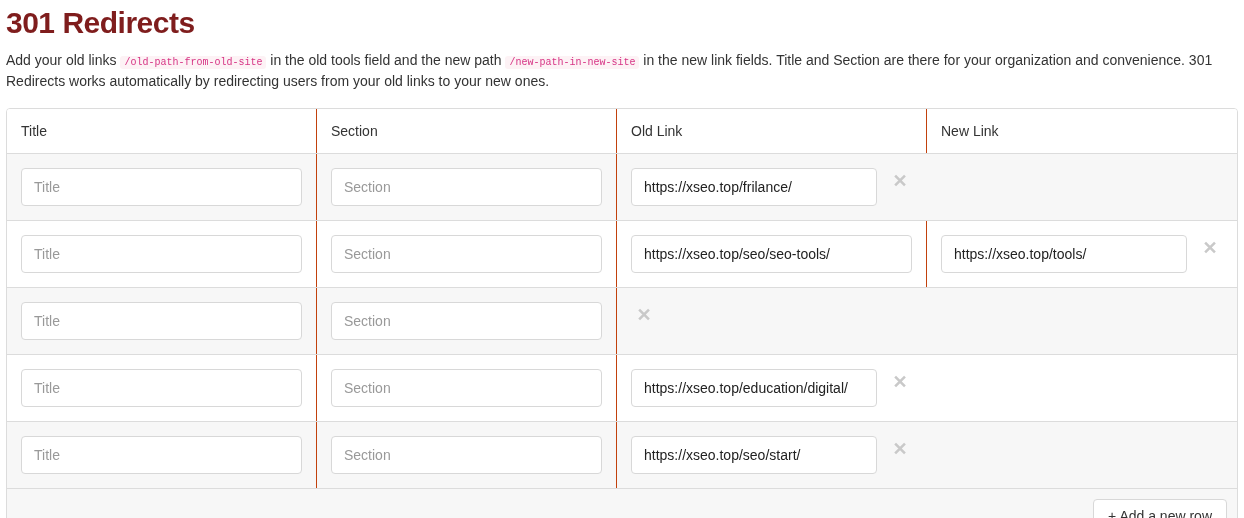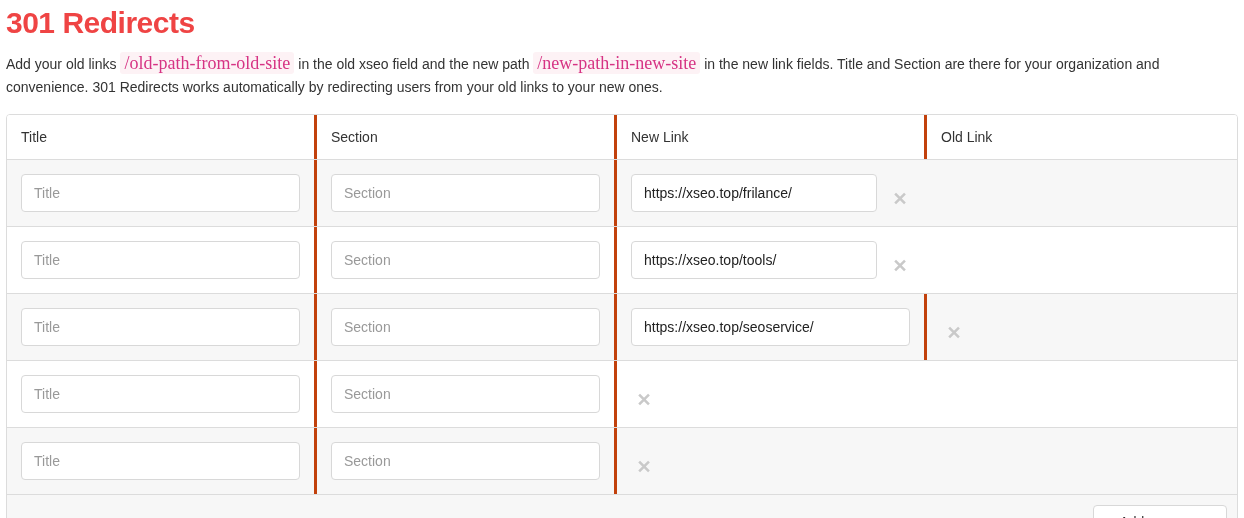--- a/index.html
+++ b/index.html
@@ -6,33 +6,33 @@
     body {
       font-family: -apple-system, BlinkMacSystemFont, "Segoe UI", Helvetica, Arial, sans-serif;
       color: #222;
       padding: 6px 6px 20px 6px;
       background: #fff;
       width: 1244px;
     }
     h1 {
       font-size: 30px;
       font-weight: 700;
-      color: #ef4444;
+      color: #7f1d1d;
       margin-bottom: 10px;
       letter-spacing: -0.5px;
     }
     .desc {
       font-size: 14px;
       color: #333;
       line-height: 1.5;
       margin-bottom: 16px;
     }
     .desc code {
-      font-family: Liberation Serif, serif;
-      font-size: 18px;
+      font-family: Liberation Mono, monospace;
+      font-size: 10px;
       color: #d63384;
       background: #fdf2f5;
       padding: 1px 4px;
       border-radius: 3px;
     }
     .grid {
       border: 1px solid #dcdcdc;
       border-radius: 4px;
       overflow: hidden;
     }
@@ -42,34 +42,34 @@
       border-bottom: 1px solid #dcdcdc;
     }
     .header-row {
       background: #fff;
     }
     .row:nth-child(odd) { background: #f7f7f7; }
     .row:nth-child(even) { background: #fff; }
     .row:last-child { border-bottom: none; }
     .cell, .header-cell {
       padding: 14px 14px;
-      border-right: 3px solid #c2410c;
+      border-right: 1px solid #c2410c;
       display: flex;
       align-items: center;
     }
     .header-cell {
       padding: 14px 14px;
       font-size: 14px;
       color: #333;
       font-weight: 400;
     }
     .cell:last-child, .header-cell:last-child { border-right: none; }
     .last-cell {
       display: flex;
-      align-items: flex-end;
+      align-items: flex-start;
       gap: 10px;
     }
     input.text {
       width: 100%;
       height: 38px;
       border: 1px solid #d8d8d8;
       border-radius: 4px;
       padding: 0 12px;
       font-size: 14px;
       color: #222;
@@ -108,29 +108,29 @@
       border-radius: 4px;
       cursor: pointer;
     }
     .tbody { }
   </style>
 </head>
 <body>
 
 <h1>301 Redirects</h1>
 <p class="desc">
-  <span>Add your old links </span><code>/old-path-from-old-site</code><span> in the old xseo field and the new path </span><code>/new-path-in-new-site</code><span> in the new link fields. Title and Section are there for your organization and convenience. 301 Redirects works automatically by redirecting users from your old links to your new ones.</span>
+  <span>Add your old links </span><code>/old-path-from-old-site</code><span> in the old tools field and the new path </span><code>/new-path-in-new-site</code><span> in the new link fields. Title and Section are there for your organization and convenience. 301 Redirects works automatically by redirecting users from your old links to your new ones.</span>
 </p>
 
 <div class="grid">
   <div class="header-row">
     <div class="header-cell">Title</div>
     <div class="header-cell">Section</div>
+    <div class="header-cell">Old Link</div>
     <div class="header-cell">New Link</div>
-    <div class="header-cell">Old Link</div>
   </div>
   <div class="tbody" id="tbody">
       <div class="row">
         <div class="cell">
           <input class="text" placeholder="Title" style="">
         </div>
         <div class="cell">
           <input class="text" placeholder="Section" style="">
         </div>
         <div class="cell last-cell">
@@ -138,36 +138,25 @@
           <button class="close-btn" aria-label="close-icon">✕</button>
         </div>
       </div>
       <div class="row">
         <div class="cell">
           <input class="text" placeholder="Title" style="">
         </div>
         <div class="cell">
           <input class="text" placeholder="Section" style="">
         </div>
+        <div class="cell">
+          <input class="text" value="https://xseo.top/seo/seo-tools/" style="">
+        </div>
         <div class="cell last-cell">
           <input class="text" value="https://xseo.top/tools/" style="">
-          <button class="close-btn" aria-label="close-icon">✕</button>
-        </div>
-      </div>
-      <div class="row">
-        <div class="cell">
-          <input class="text" placeholder="Title" style="">
-        </div>
-        <div class="cell">
-          <input class="text" placeholder="Section" style="">
-        </div>
-        <div class="cell">
-          <input class="text" value="https://xseo.top/seoservice/" style="">
-        </div>
-        <div class="cell last-cell">
           <button class="close-btn" aria-label="close-icon">✕</button>
         </div>
       </div>
       <div class="row">
         <div class="cell">
           <input class="text" placeholder="Title" style="">
         </div>
         <div class="cell">
           <input class="text" placeholder="Section" style="">
         </div>
@@ -176,20 +165,33 @@
         </div>
       </div>
       <div class="row">
         <div class="cell">
           <input class="text" placeholder="Title" style="">
         </div>
         <div class="cell">
           <input class="text" placeholder="Section" style="">
         </div>
         <div class="cell last-cell">
+          <input class="text" value="https://xseo.top/education/digital/" style="">
+          <button class="close-btn" aria-label="close-icon">✕</button>
+        </div>
+      </div>
+      <div class="row">
+        <div class="cell">
+          <input class="text" placeholder="Title" style="">
+        </div>
+        <div class="cell">
+          <input class="text" placeholder="Section" style="">
+        </div>
+        <div class="cell last-cell">
+          <input class="text" value="https://xseo.top/seo/start/" style="">
           <button class="close-btn" aria-label="close-icon">✕</button>
         </div>
       </div>
     </div>
   <div class="footer-row">
     <button class="add-btn">+ Add a new row</button>
   </div>
 </div>
 
 </body></html>

